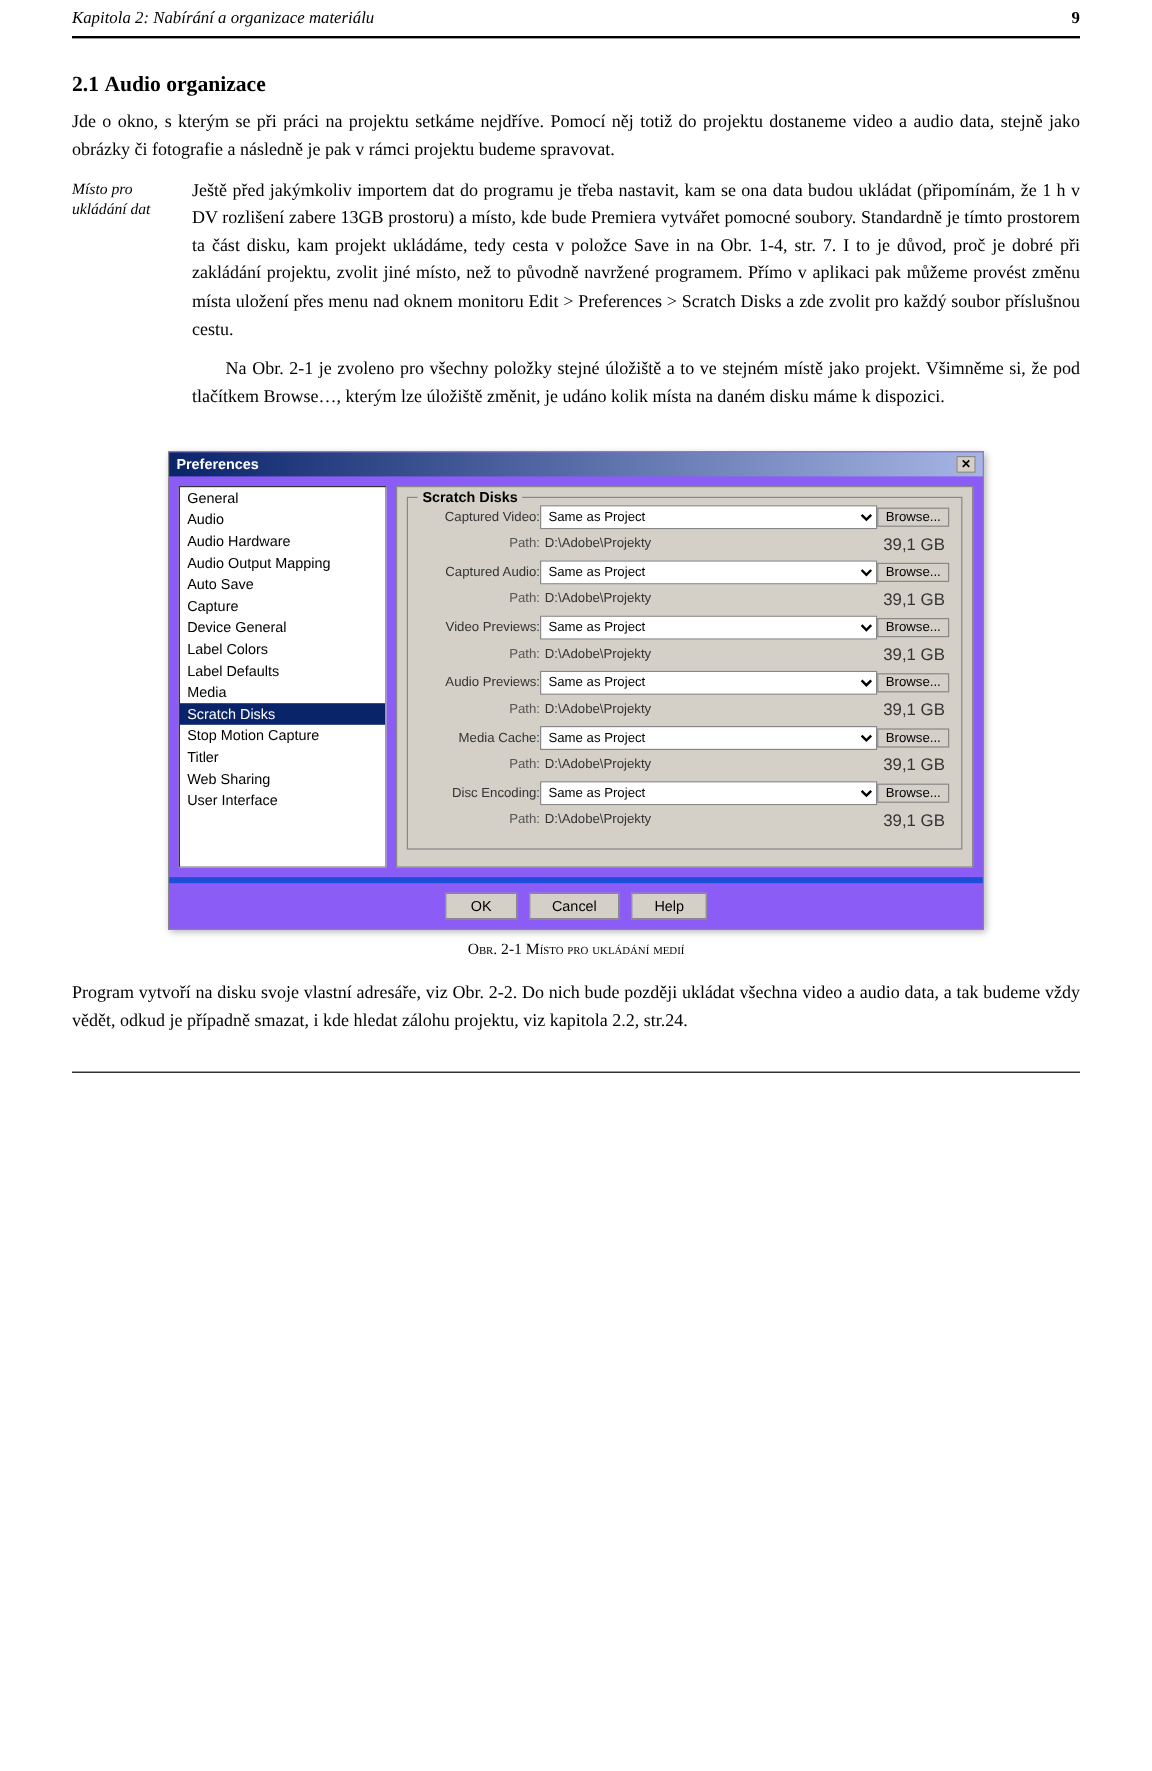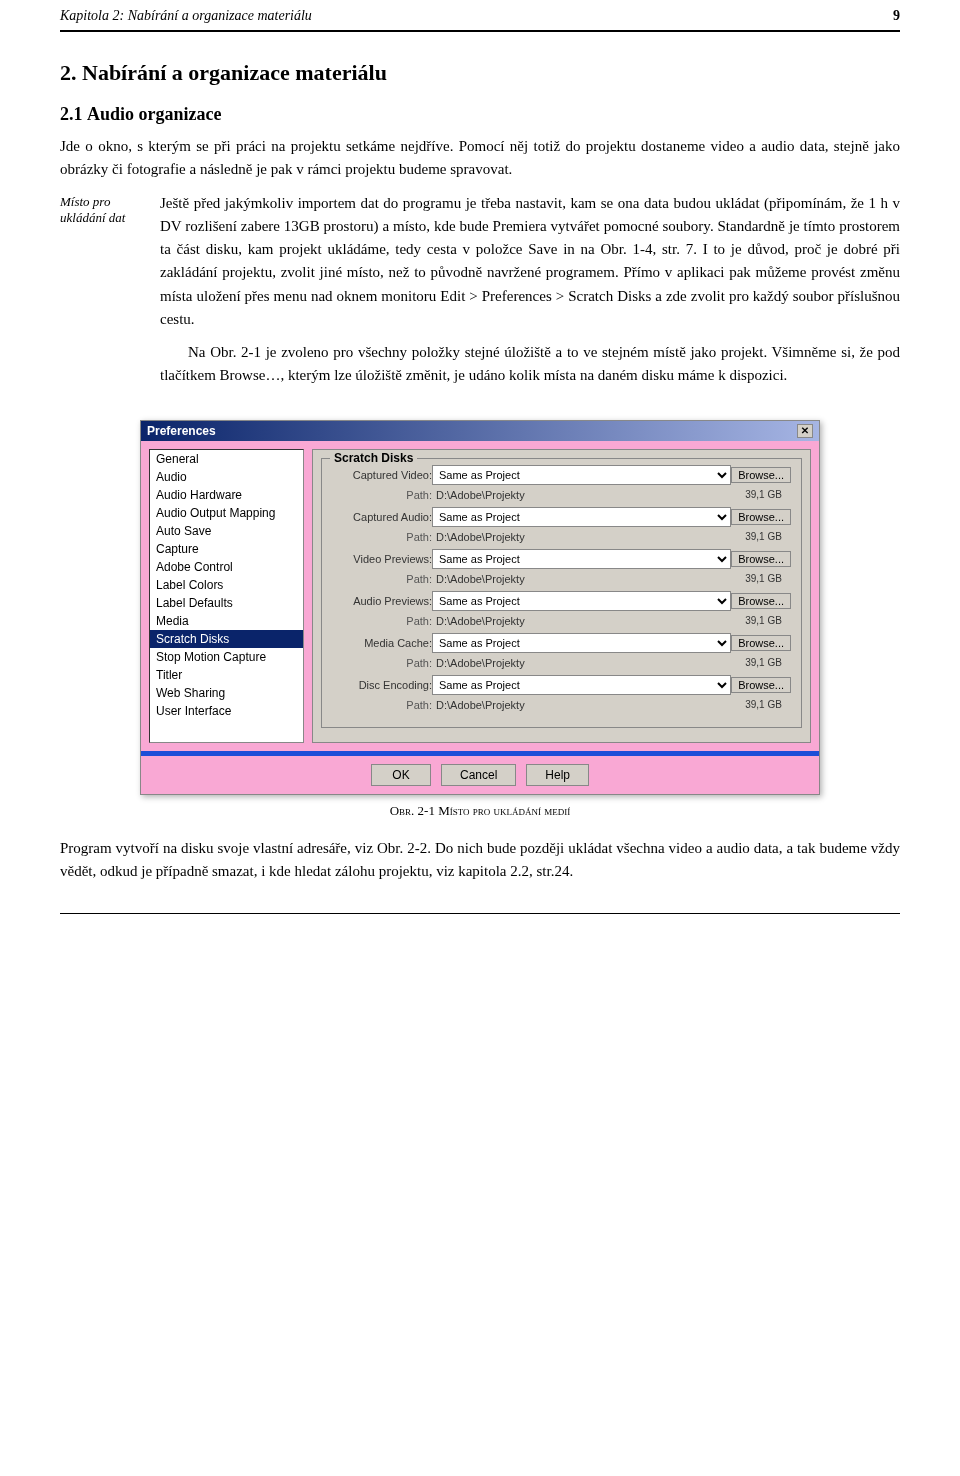--- a/index.html
+++ b/index.html
@@ -70,21 +70,21 @@
     p.indent {
       text-indent: 28px;
     }
     .figure-container {
       margin: 22px 0 18px 0;
       display: flex;
       justify-content: center;
     }
     .preferences-window {
       border: 1px solid #888;
-      background: #f9a8d4;
+      background: #8b5cf6;
       width: 680px;
       font-family: Arial, sans-serif;
       font-size: 12px;
       box-shadow: 2px 2px 6px rgba(0,0,0,0.3);
     }
     .win-titlebar {
       background: linear-gradient(to right, #0a246a, #a6b5e4);
       color: white;
       padding: 3px 6px;
       display: flex;
@@ -104,21 +104,21 @@
       font-size: 10px;
       cursor: pointer;
       color: #000;
     }
     .win-body {
       display: flex;
       padding: 8px;
       gap: 8px;
     }
     .win-left-panel {
-      width: 155px;
+      width: 173px;
       background: #fff;
       border: 1px inset #888;
       overflow: hidden;
     }
     .nav-item {
       padding: 2px 6px;
       cursor: pointer;
       white-space: nowrap;
       font-size: 12px;
     }
@@ -187,24 +187,24 @@
       text-align: right;
       font-size: 11px;
       color: #555;
     }
     .path-value {
       flex: 1;
       font-size: 11px;
       color: #333;
     }
     .path-size {
-      font-size: 10px;
+      font-size: 14px;
       color: #333;
       width: 55px;
-      text-align: center;
+      text-align: left;
     }
     .win-footer {
       display: flex;
       justify-content: center;
       gap: 10px;
       padding: 8px;
       border-top: 5px solid #1d4ed8;
     }
     .footer-btn {
       background: #d4d0c8;
@@ -235,23 +235,20 @@
 </head>
 <body>
 
 <div class="page">
 
   <div class="header">
     <span class="header-title">Kapitola 2: Nabírání a organizace materiálu</span>
     <span class="header-page">9</span>
   </div>
 
-  <h2 class="chapter-title">
-    <span>2.</span>&nbsp;<span>Nabírání a organizace materiálu</span>
-  </h2>
 
   <h3 class="section-title">
     <span>2.1</span>&nbsp;<span>Audio organizace</span>
   </h3>
 
   <p class="no-indent section-intro">Jde o okno, s kterým se při práci na projektu setkáme nejdříve. Pomocí něj totiž do projektu dostaneme video a audio data, stejně jako obrázky či fotografie a následně je pak v rámci projektu budeme spravovat.</p>
 
   <div class="content-area">
     <div class="sidebar-label">
       <span>Místo pro ukládání dat</span>
@@ -273,21 +270,21 @@
 
         <div class="win-body">
 
           <div class="win-left-panel">
             <div class="nav-item">General</div>
             <div class="nav-item">Audio</div>
             <div class="nav-item">Audio Hardware</div>
             <div class="nav-item">Audio Output Mapping</div>
             <div class="nav-item">Auto Save</div>
             <div class="nav-item">Capture</div>
-            <div class="nav-item">Adobe Control</div>
+            <div class="nav-item">Device General</div>
             <div class="nav-item">Label Colors</div>
             <div class="nav-item">Label Defaults</div>
             <div class="nav-item">Media</div>
             <div class="nav-item selected">Scratch Disks</div>
             <div class="nav-item">Stop Motion Capture</div>
             <div class="nav-item">Titler</div>
             <div class="nav-item">Web Sharing</div>
             <div class="nav-item">User Interface</div>
           </div>
 

